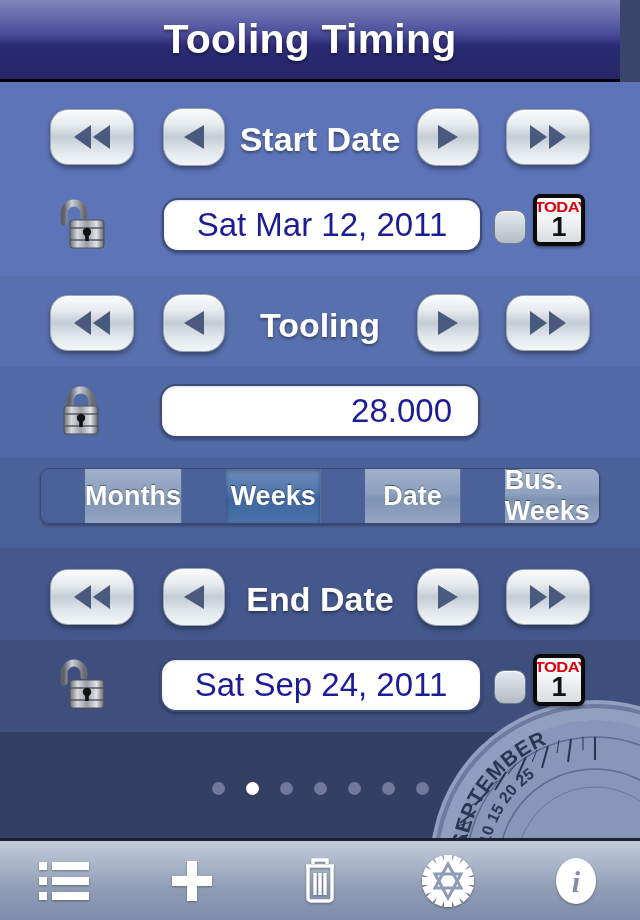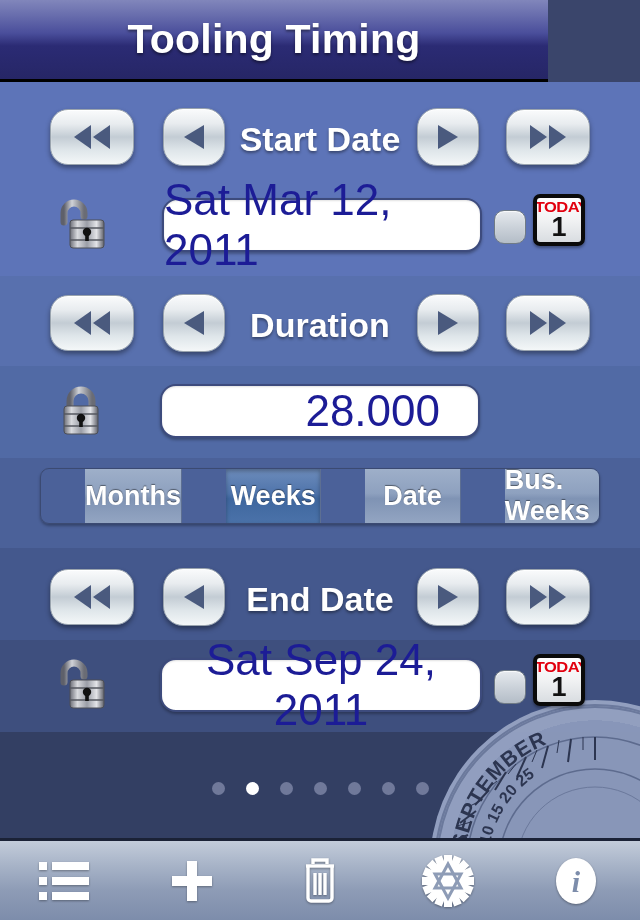--- a/index.html
+++ b/index.html
@@ -6,21 +6,21 @@
   html,body { width:640px; height:920px; overflow:hidden; }
   body {
     font-family:"Liberation Sans", sans-serif;
     background:#3a456b;
     -webkit-font-smoothing:antialiased;
   }
   .phone { position:relative; width:640px; height:920px; overflow:hidden; }
 
   
   .titlebar {
-    position:absolute; left:0; top:0; width:548px; height:82px;
+    position:absolute; left:0; top:0; width:620px; height:82px;
     background:linear-gradient(180deg,#8186bb 0%,#6a6fae 18%,#4a4e9b 42%,#2b2b74 58%,#262666 100%);
     border-bottom:3px solid #000;
     display:flex; align-items:center; justify-content:center;
   }
   .titlebar .title {
     color:#fff; font-size:41px; font-weight:bold; letter-spacing:.2px;
     text-shadow:0 2px 3px rgba(0,0,0,.45);
   }
 
   
@@ -84,25 +84,25 @@
   .f-dur   { top:366px; }
   .f-end   { top:640px; }
 
   .lockslot { position:absolute; left:48px; width:66px; height:66px; top:12px; }
 
   .textfield {
     position:absolute; height:54px; border-radius:16px;
     background:#fff; border:2px solid #3d4b7d;
     box-shadow:0 2px 3px rgba(0,0,0,.3), inset 0 1px 2px rgba(0,0,0,.12);
     display:flex; align-items:center;
-    color:#1c1c96; font-size:44px; font-weight:400;
+    color:#1c1c96; font-size:33px; font-weight:400;
   }
   .tf-date { left:162px; width:320px; top:18px; justify-content:center; }
   .tf-date.end { left:160px; width:322px;text-align:center; }
-  .tf-num  { left:160px; width:320px; top:18px; justify-content:flex-end; padding-right:38px; }
+  .tf-num  { left:160px; width:320px; top:18px; justify-content:flex-end; padding-right:26px; }
 
   .toggle {
     position:absolute; left:494px; top:30px; width:32px; height:34px; border-radius:10px;
     background:linear-gradient(180deg,#e6eaee 0%,#c9d0d8 55%,#b4bdc7 100%);
     border:1px solid #707b86;
     box-shadow:inset 0 1px 1px rgba(255,255,255,.8);
     cursor:pointer;
   }
   .todaybtn {
     position:absolute; left:533px; top:194px; width:52px; height:52px;
@@ -284,21 +284,21 @@
       <svg width="46" height="26" viewBox="0 0 46 26">
         <polygon points="22,1 22,25 5,13" fill="#4a5a7e"></polygon>
           <polygon points="41,1 41,25 24,13" fill="#4a5a7e"></polygon>
       </svg>
     </div>
     <div class="gbtn narrow b-l">
       <svg width="28" height="28" viewBox="0 0 28 28">
         <polygon points="24,2 24,26 4,14" fill="#4a5a7e"></polygon>
       </svg>
     </div>
-    <div class="navlabel" style="top:26px;">Duration</div>
+    <div class="navlabel" style="top:26px;">Tooling</div>
     <div class="gbtn narrow b-r">
       <svg width="28" height="28" viewBox="0 0 28 28">
         <polygon points="4,2 4,26 24,14" fill="#4a5a7e"></polygon>
       </svg>
     </div>
     <div class="gbtn wide bb-r">
       <svg width="46" height="26" viewBox="0 0 46 26">
         <polygon points="5,1 5,25 22,13" fill="#4a5a7e"></polygon>
           <polygon points="24,1 24,25 41,13" fill="#4a5a7e"></polygon>
       </svg>

